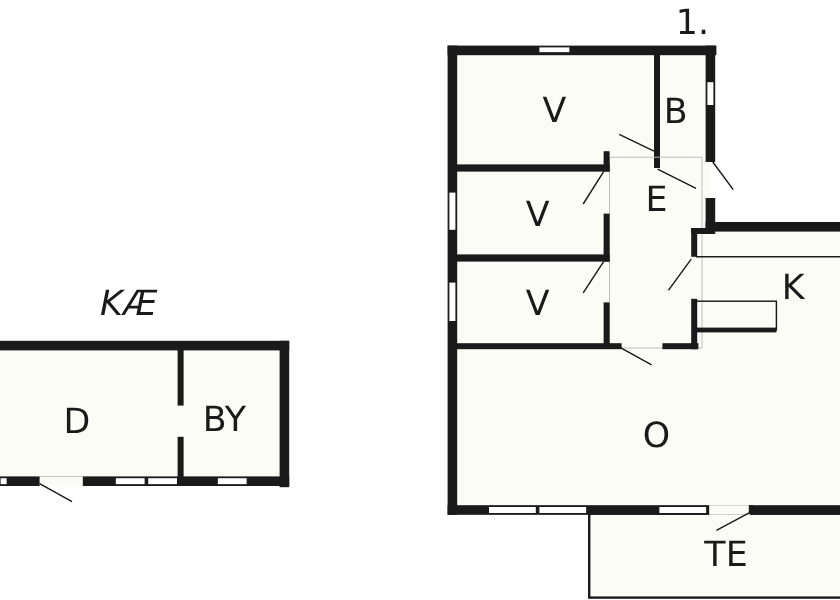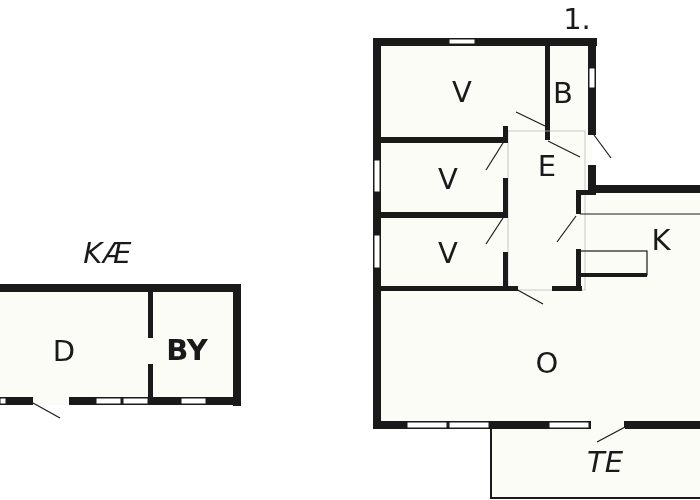--- a/index.html
+++ b/index.html
@@ -86,15 +86,15 @@
 
 <div class="lbl" style="left:577px; top:19px;">1.</div>
 <div class="lbl" style="left:107px; top:253px;font-style:italic;">KÆ</div>
 <div class="lbl" style="left:462px; top:92px;">V</div>
 <div class="lbl" style="left:563px; top:93px;">B</div>
 <div class="lbl" style="left:448px; top:179px;">V</div>
 <div class="lbl" style="left:547px; top:166px;">E</div>
 <div class="lbl" style="left:448px; top:253px;">V</div>
 <div class="lbl" style="left:661px; top:240px;">K</div>
 <div class="lbl" style="left:547px; top:363px;">O</div>
-<div class="lbl" style="left:605px; top:462px;font-style:italic;">TE</div>
+<div class="lbl" style="left:605px; top:462px;">TE</div>
 <div class="lbl" style="left:64px; top:351px;">D</div>
-<div class="lbl" style="left:187px; top:350px;font-weight:bold;">BY</div>
+<div class="lbl" style="left:187px; top:350px;">BY</div>
 
 </body></html>

